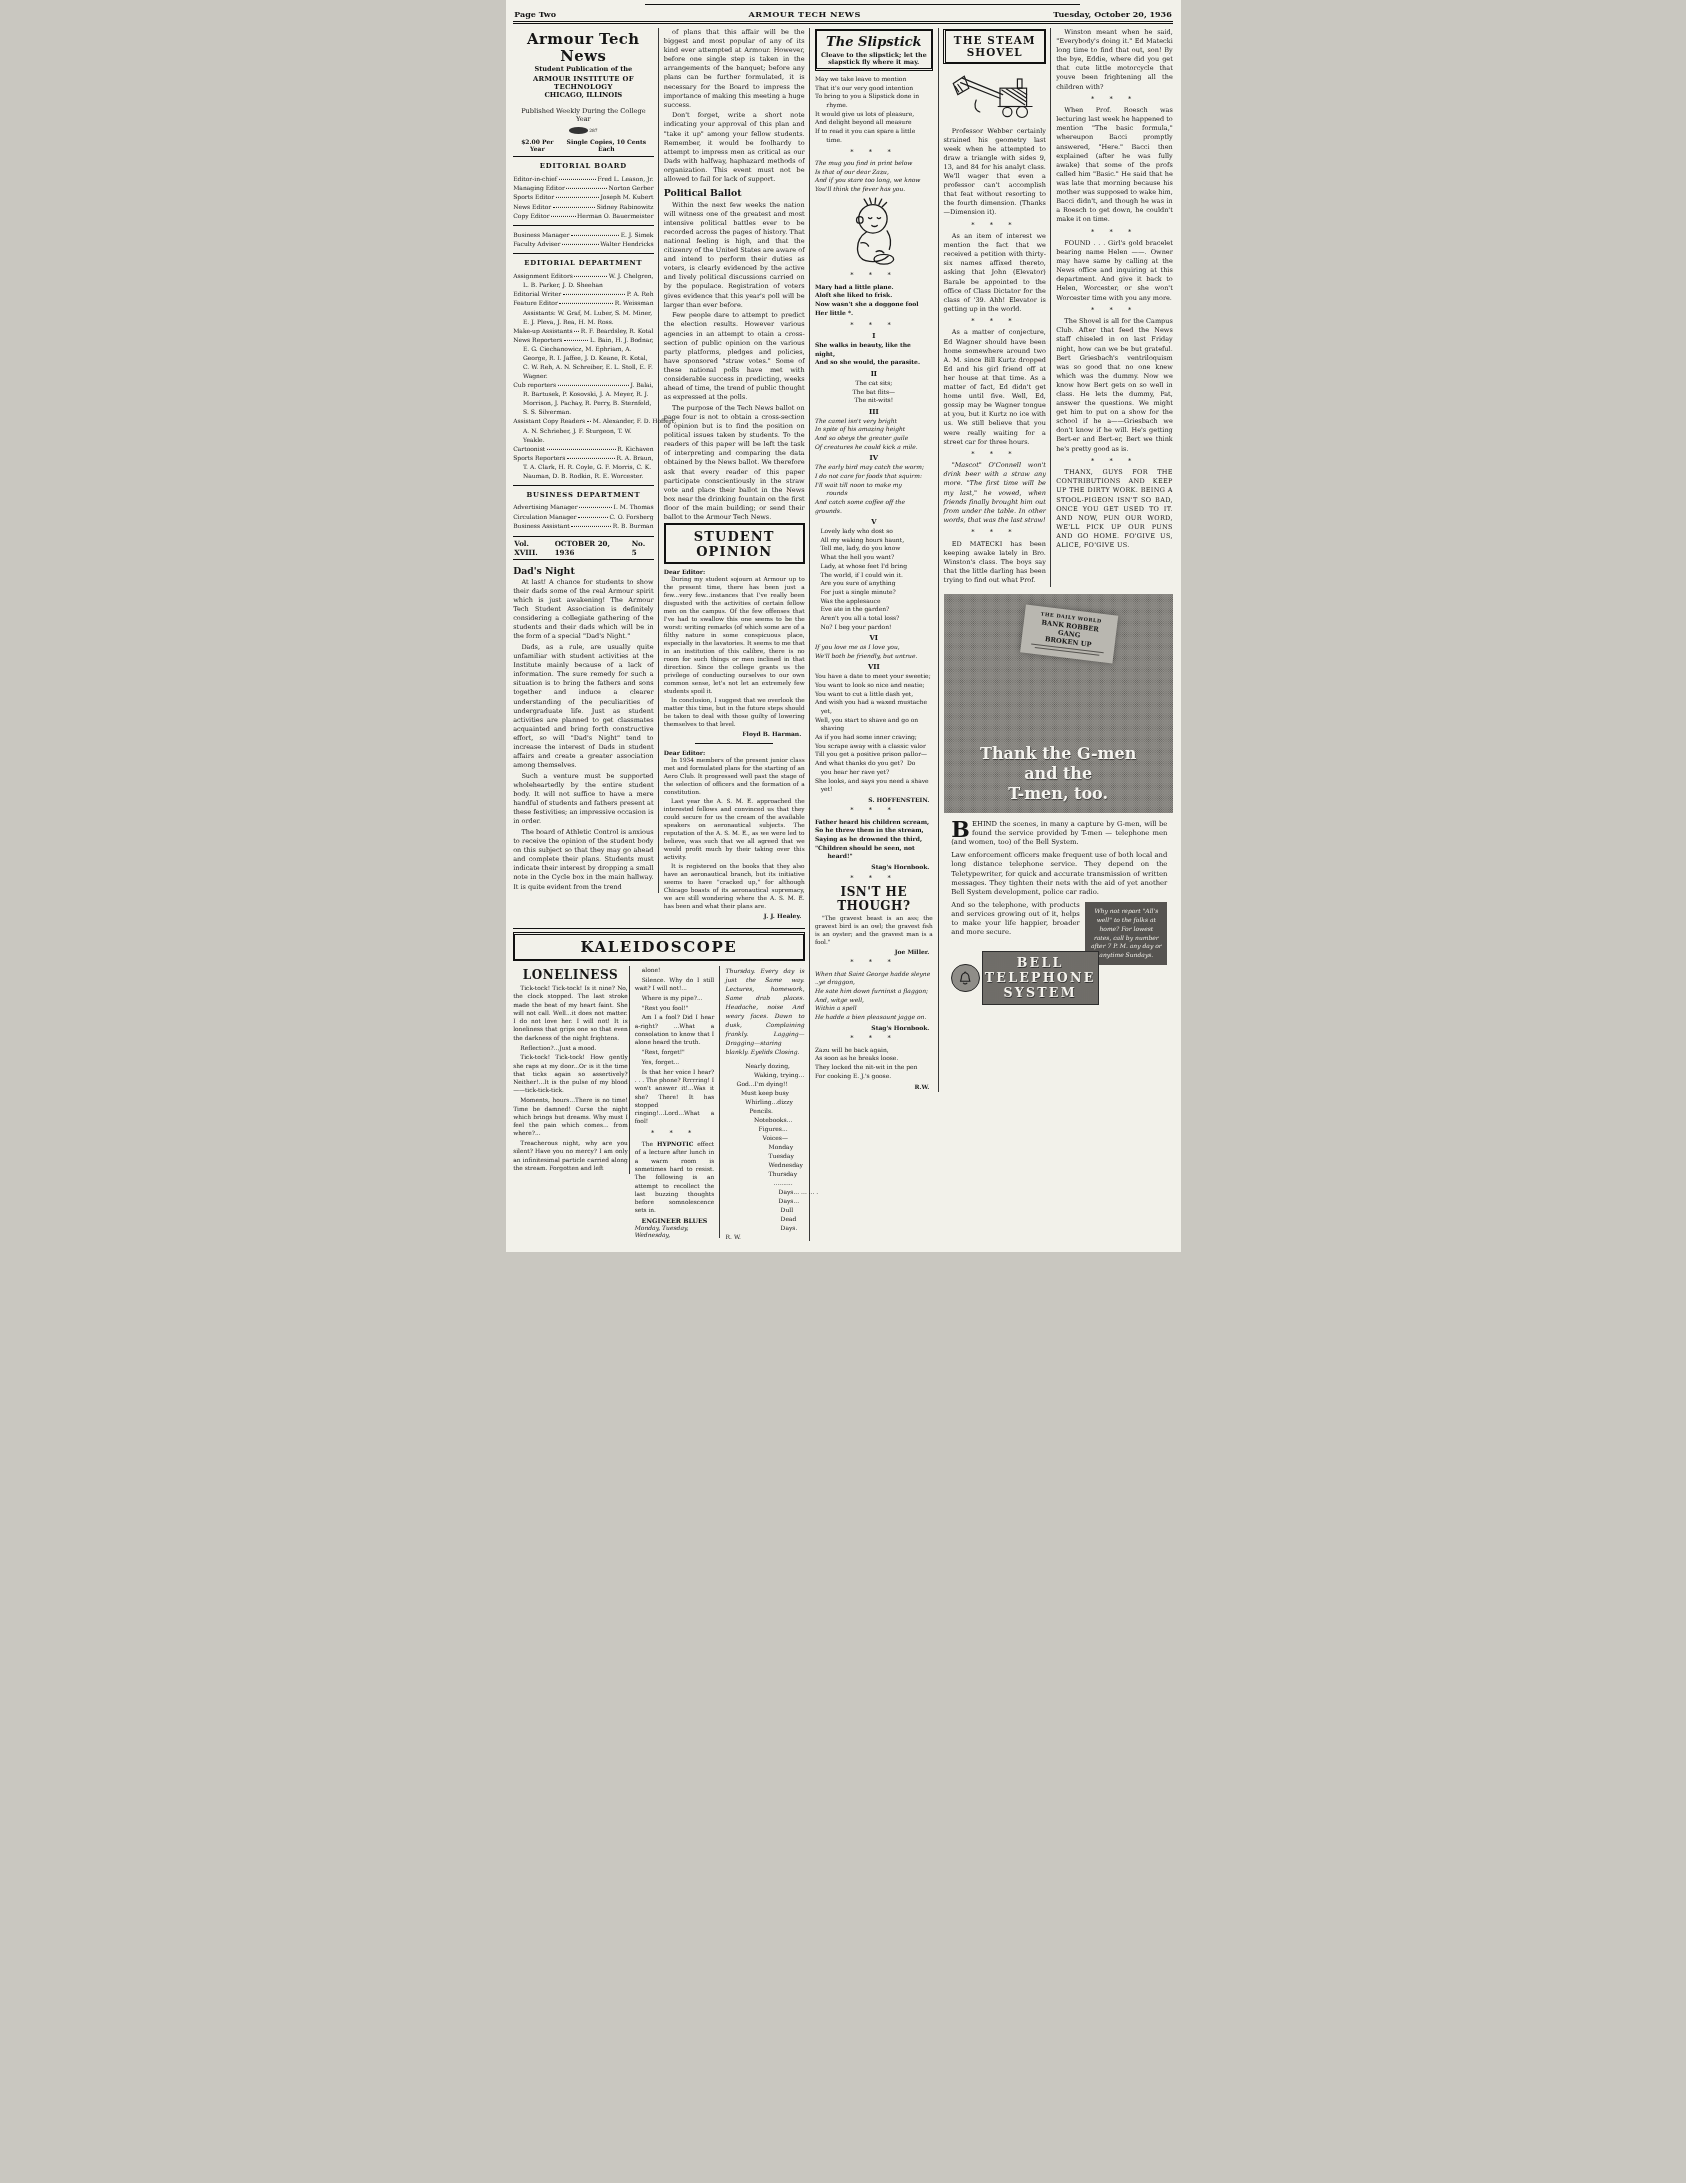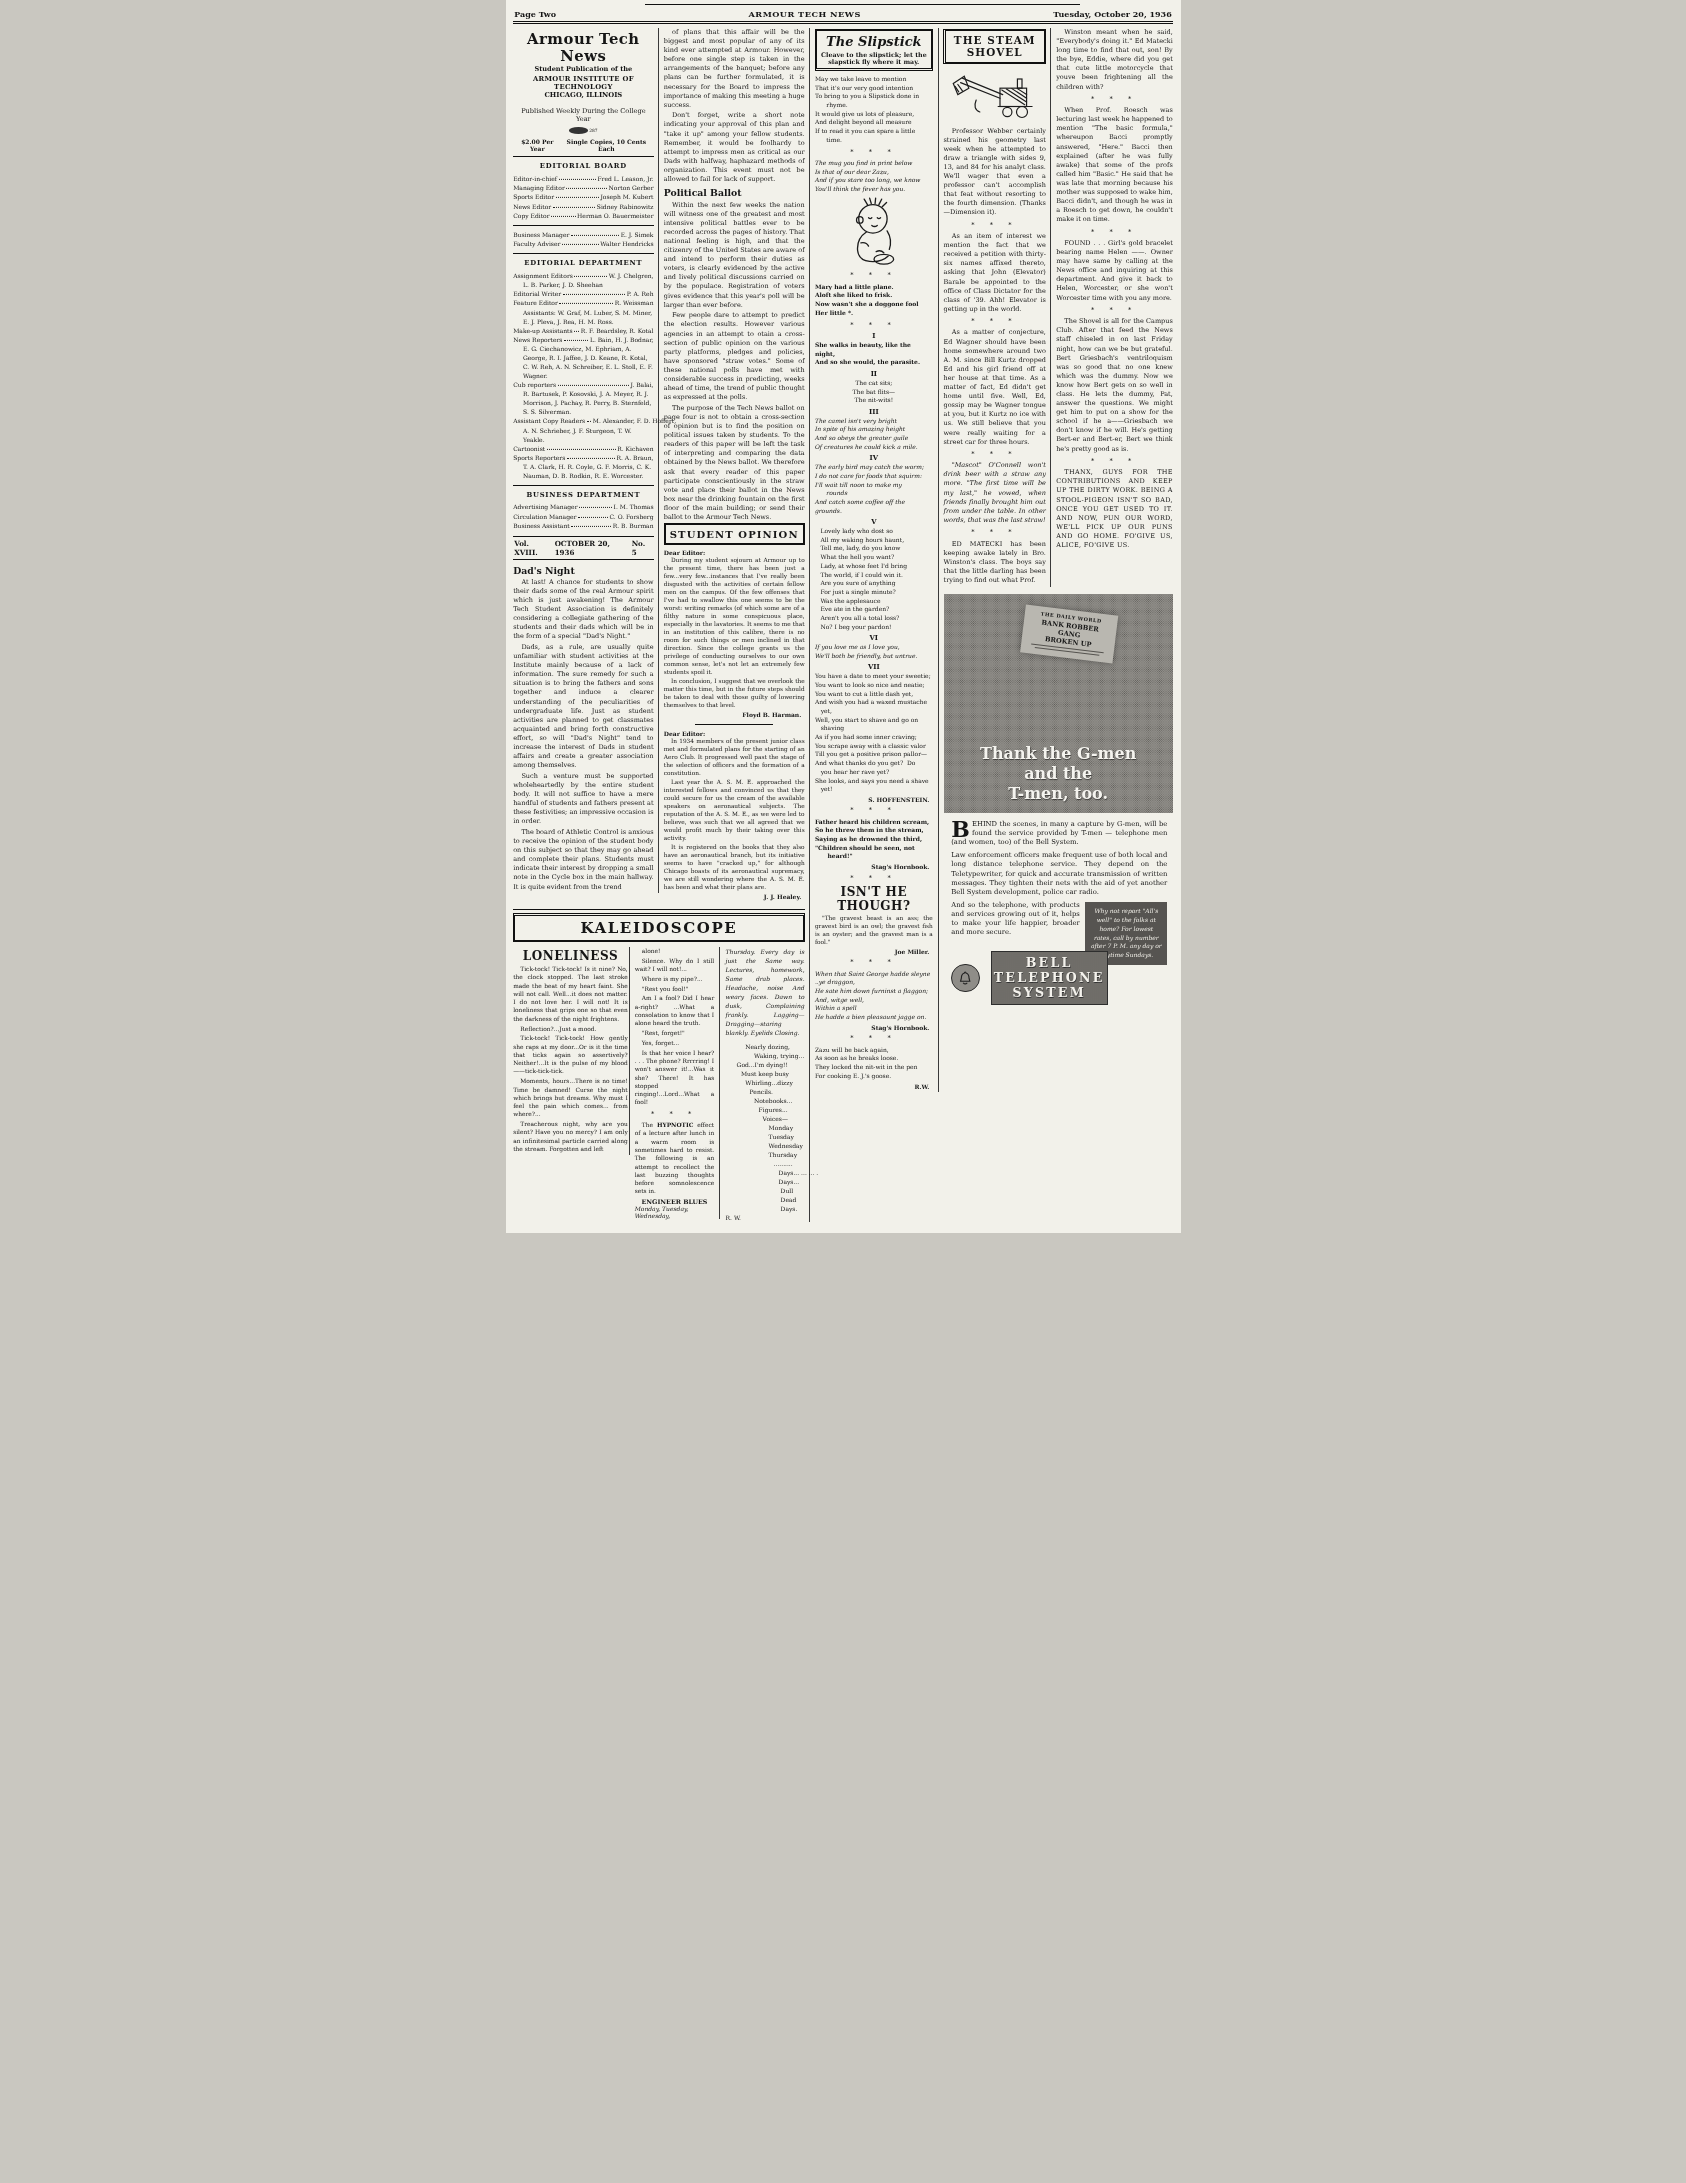--- a/index.html
+++ b/index.html
@@ -50,21 +50,21 @@
              border-top:1.6px double #111; border-bottom:1.6px double #111; padding:2.2px 1.1px; margin:5.5px 0 4.4px; }
 
   .ed-title { font-size:9.3px; font-weight:bold; margin:3.3px 0 2.2px; }
   .para { font-size:6.5px; line-height:1.4; text-indent:8.2px; text-align:justify; margin-bottom:1.6px; }
   .para-sm { font-size:5.8px; line-height:1.38; text-indent:7.1px; text-align:justify; margin-bottom:1.1px; }
 
   .boxed { border:1.1px solid #111; position:relative; padding:3.3px 3.3px; margin:2.2px 1.1px 5.5px; text-align:center; }
   .boxed::after { content:""; position:absolute; inset:-2.2px; border:0.5px solid #111; pointer-events:none; }
   .slip-title { font-size:13px; font-weight:bold;font-style:italic; }
   .slip-motto { font-size:6.3px; font-weight:bold; margin-top:1.6px; }
-  .op-title { font-size:10px; font-weight:bold; letter-spacing:1.1px; }
+  .op-title { font-size:13px; font-weight:bold; letter-spacing:1.1px; }
   .shovel-title { font-size:10.4px; font-weight:bold; letter-spacing:1.1px; }
   .kal-title { font-size:15px; font-weight:bold; letter-spacing:1.6px; }
 
   .stars { text-align:center; font-size:6.6px; letter-spacing:6.6px; margin:3.3px 0; }
   .verse-line { font-size:6px; line-height:1.45; white-space:pre-wrap; }
   .verse { margin-bottom:2.2px; }
   .verse.bold .verse-line { font-weight:bold; }
   .verse.italic .verse-line { font-style:italic; }
   .verse.centered { text-align:center; }
   .numeral { text-align:center; font-weight:bold; font-size:6.8px; margin:2.7px 0 1.1px; }
@@ -92,21 +92,21 @@
   .mini-paper .mp-bar { height:1.6px; background:#55534f; margin:1.6px 4.4px; }
   .ad-headline { position:absolute; left:0; right:0; bottom:9.8px; text-align:center; color:#f5f4ef;
      font-size:16px; line-height:1.25; font-weight:bold; text-shadow:0.5px 1.1px 1.1px rgba(0,0,0,.55); }
   .ad-body { padding:6.6px 5.5px 0 7.7px; font-size:6.8px; overflow:hidden; }
   .ad-p { text-align:justify; line-height:1.35; margin-bottom:3.8px; }
   .dropcap { float:left; font-size:22px; line-height:.82; font-weight:bold; padding-right:2.2px; }
   .promo-box { float:right; width:82px; margin:1.1px 0 3.3px 5.5px; padding:5.5px 5.5px;
      background-color:#6e6c68;
      background-image:radial-gradient(#4b4946 0.5px, transparent 0.7px); background-size:1.6px 1.6px;
      color:#f1efe8; font-size:6px; font-style:italic; line-height:1.45; text-align:center; }
-  .ad-footer { display:flex; align-items:center; gap:11px; margin-top:13px; }
+  .ad-footer { display:flex; align-items:center; gap:2px; margin-top:13px; }
   .bell-logo { width:28.4px; height:28.4px; border:1.6px solid #2b2b2b; border-radius:50%;
      display:flex; align-items:center; justify-content:center; flex:0 0 auto;
      background:#8f8d88; }
   .ad-banner { flex:1; text-align:center; padding:3.8px 2.2px; color:#f4f2ec; font-weight:bold;
      font-size:12.6px; letter-spacing:2.2px;
      background-color:#75736e;
      background-image:radial-gradient(#514f4b 0.5px, transparent 0.7px); background-size:1.9px 1.9px;
      text-shadow:0.5px 0.5px 0 #333; border:1.1px solid #2e2e2e; }
 
   

